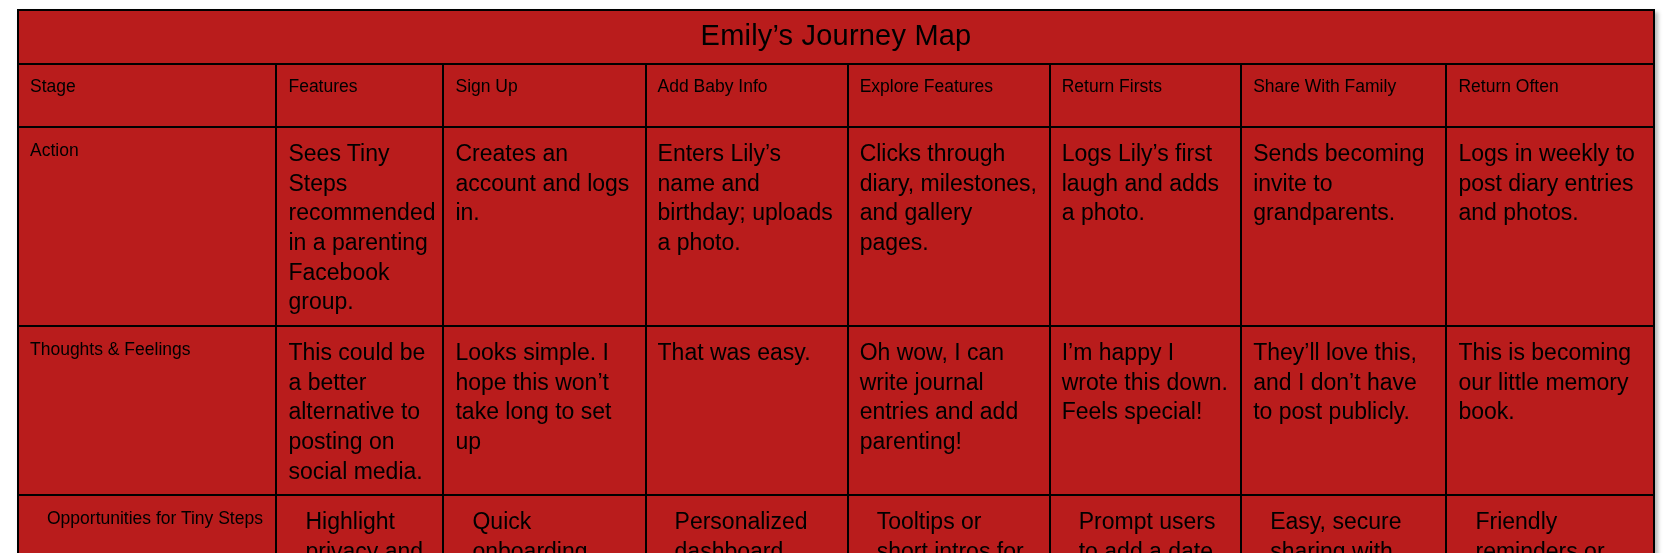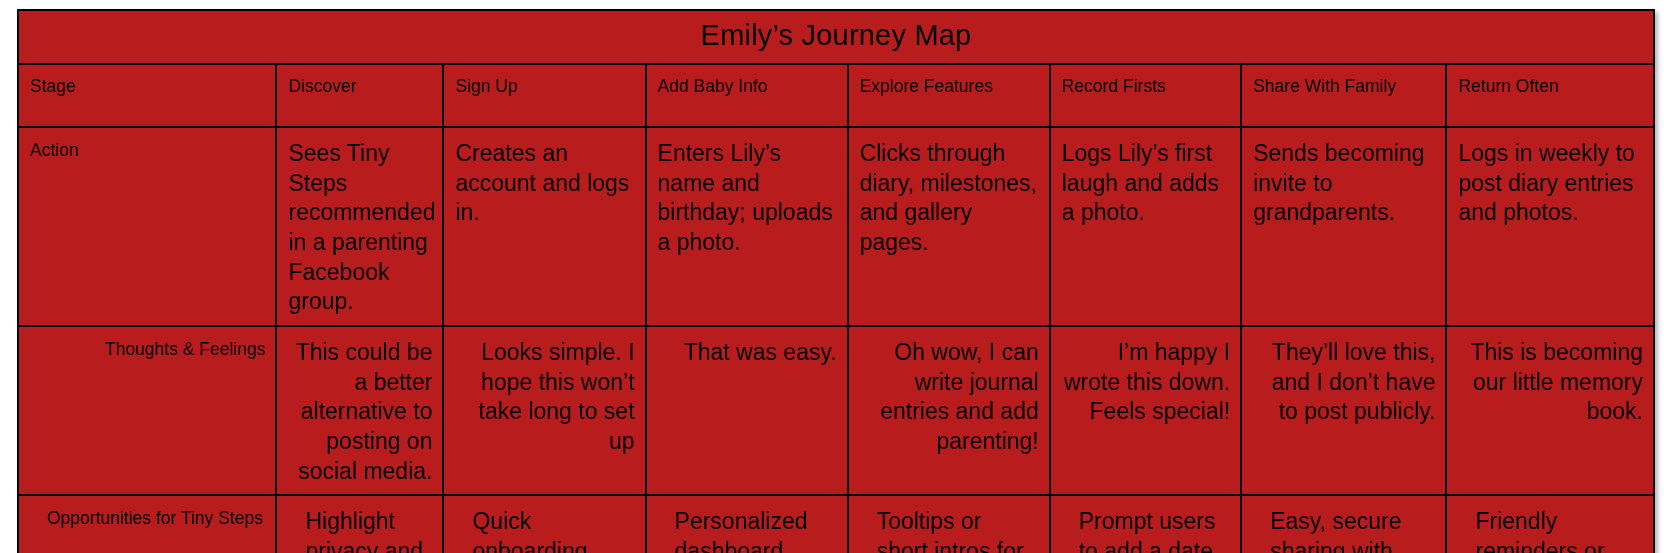--- a/index.html
+++ b/index.html
@@ -69,21 +69,21 @@
     line-height: 1.28;
     padding-top: 11px !important;
   }
   .body-cell {
     font-size: 23px;
     color: #000000;
     line-height: 1.29;
     padding-top: 11px !important;
   }
   .r-action > td { height: 98px; }
-  .r-thoughts > td { height: 142px; text-align: right; }
+  .r-thoughts > td { height: 142px; }
   .r-opportunities > td { height: 92px; padding-left: 28px; }
 
   
   col.c-stage   { width: 243px; }
   col.c-col     { width: 157px; }
   col.c-col3    { width: 190px; }
   col.c-col4    { width: 190px; }
   col.c-col5    { width: 190px; }
   col.c-col6    { width: 180px; }
   col.c-col7    { width: 193px; }
@@ -104,25 +104,25 @@
       <col class="c-col7">
       <col class="c-col8">
     </colgroup>
     <tbody>
       <tr>
         <td class="title-cell" colspan="8">Emily’s Journey Map</td>
       </tr>
 
       <tr>
         <td class="head-cell">Stage</td>
-        <td class="head-cell">Discover</td>
+        <td class="head-cell">Features</td>
         <td class="head-cell">Sign Up</td>
         <td class="head-cell">Add Baby Info</td>
         <td class="head-cell">Explore Features</td>
-        <td class="head-cell">Record Firsts</td>
+        <td class="head-cell">Return Firsts</td>
         <td class="head-cell">Share With Family</td>
         <td class="head-cell">Return Often</td>
       </tr>
 
       <tr class="r-action">
         <td class="row-label">Action</td>
         <td class="body-cell">Sees Tiny Steps recommended in a parenting Facebook group.</td>
         <td class="body-cell">Creates an account and logs in.</td>
         <td class="body-cell">Enters Lily’s name and birthday; uploads a photo.</td>
         <td class="body-cell">Clicks through diary, milestones, and gallery pages.</td>

